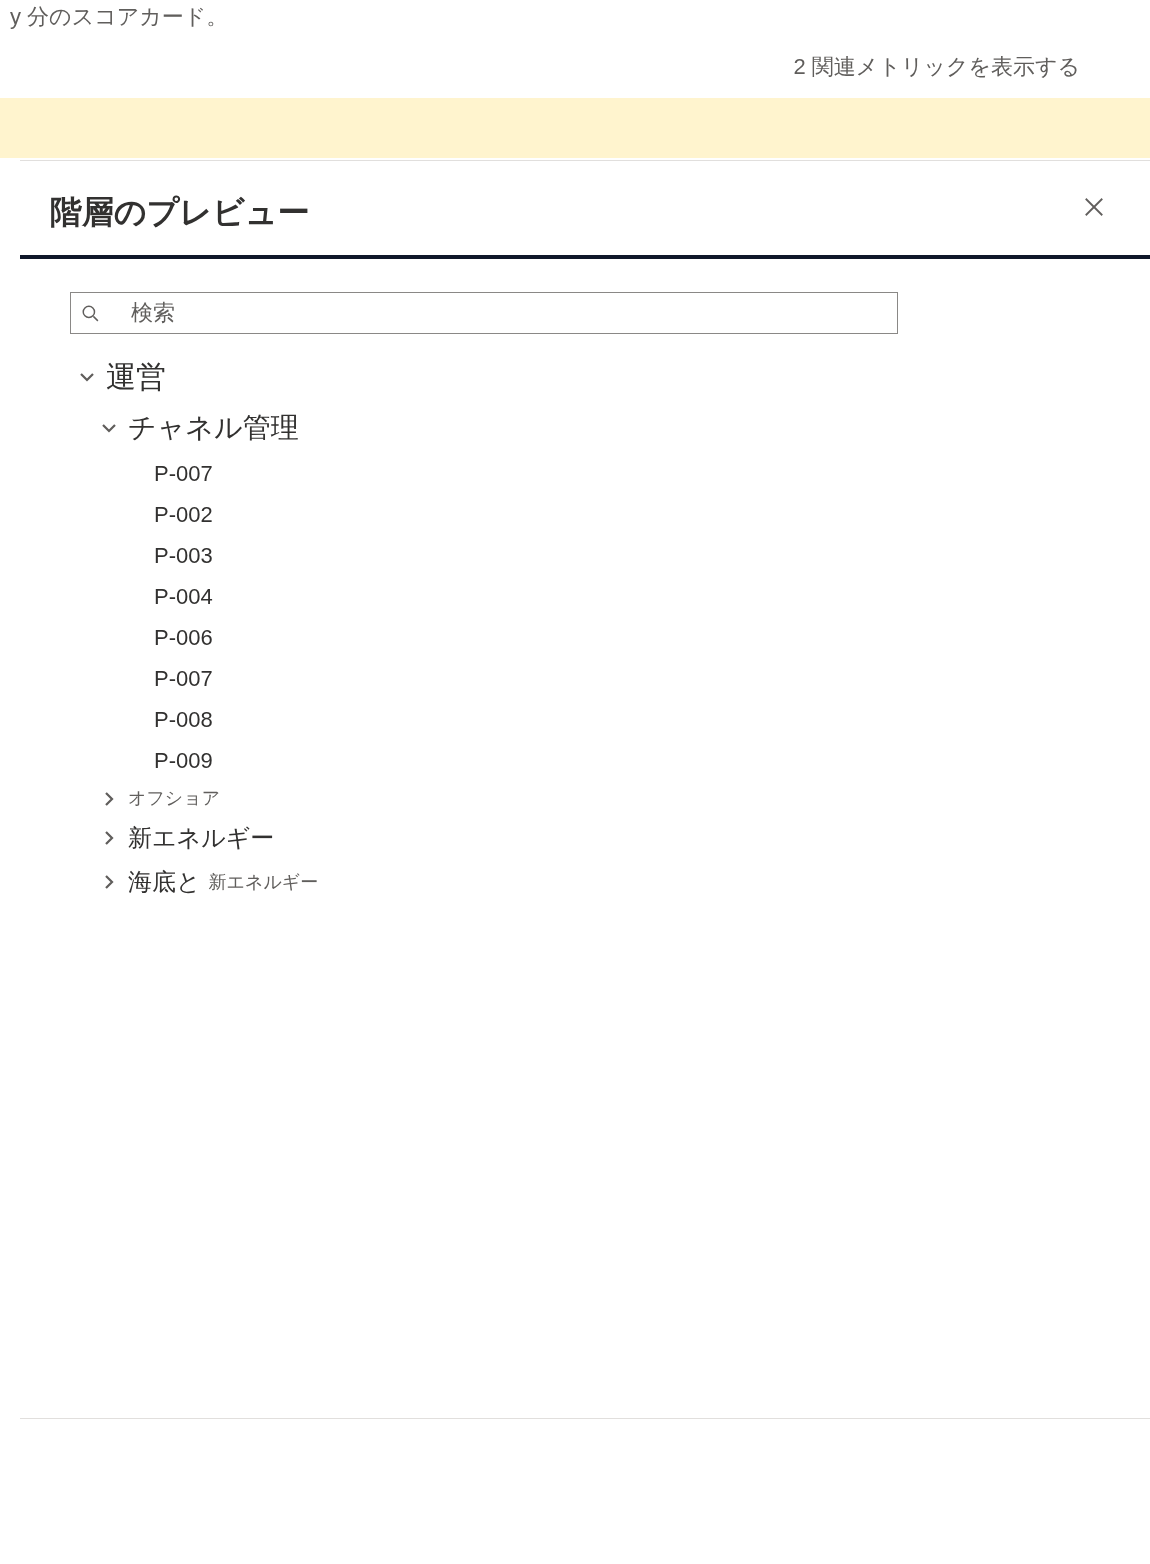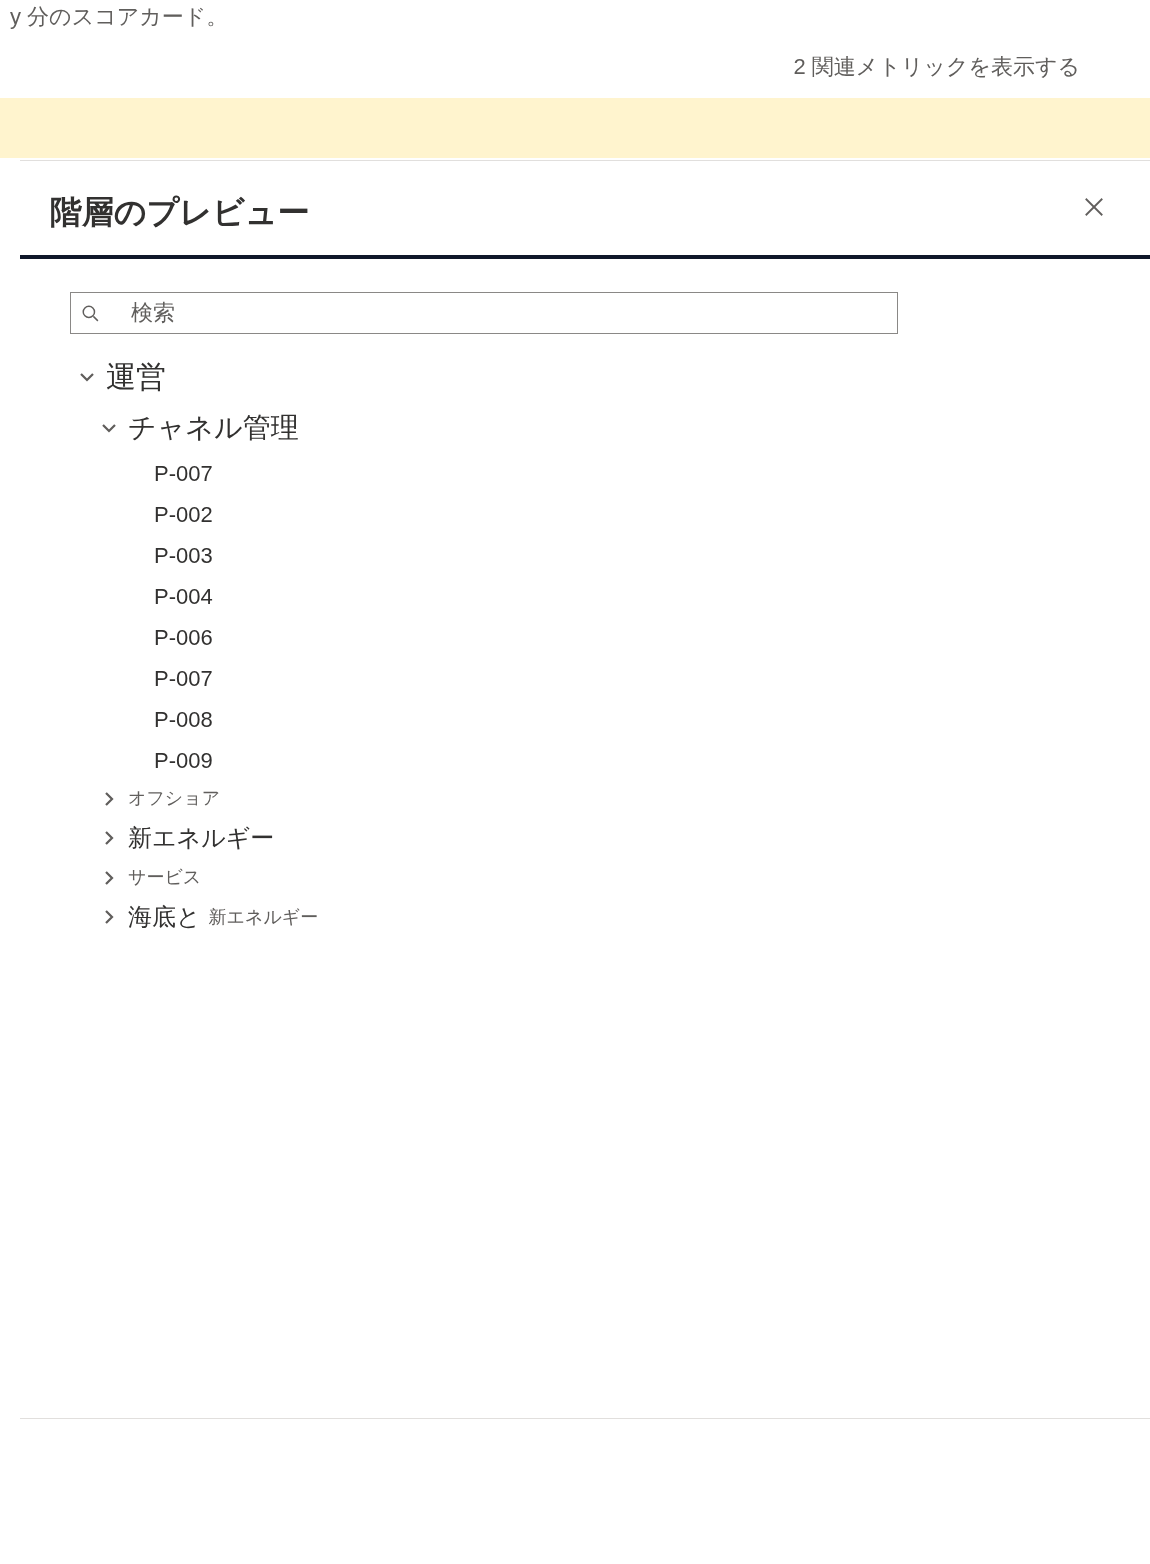--- a/index.html
+++ b/index.html
@@ -210,28 +210,20 @@
       <div class="tree-row lvl1-collapsed">
         <span class="chevron">
           <svg viewBox="0 0 12 12" fill="none" stroke="#605e5c" stroke-width="1.5">
               <polyline points="4,2 8,6 4,10"></polyline>
             </svg>
         </span>
         <span>新エネルギー</span>
       </div>
 
 
-      <div class="tree-row lvl1-collapsed">
-        <span class="chevron">
-          <svg viewBox="0 0 12 12" fill="none" stroke="#605e5c" stroke-width="1.5">
-              <polyline points="4,2 8,6 4,10"></polyline>
-            </svg>
-        </span>
-        <span class="small-label">サービス</span>
-      </div>
 
       <div class="tree-row lvl1-collapsed mixed-label">
         <span class="chevron">
           <svg viewBox="0 0 12 12" fill="none" stroke="#605e5c" stroke-width="1.5">
               <polyline points="4,2 8,6 4,10"></polyline>
             </svg>
         </span>
         <span>海底と</span>
         <span class="small">新エネルギー</span>
       </div>

